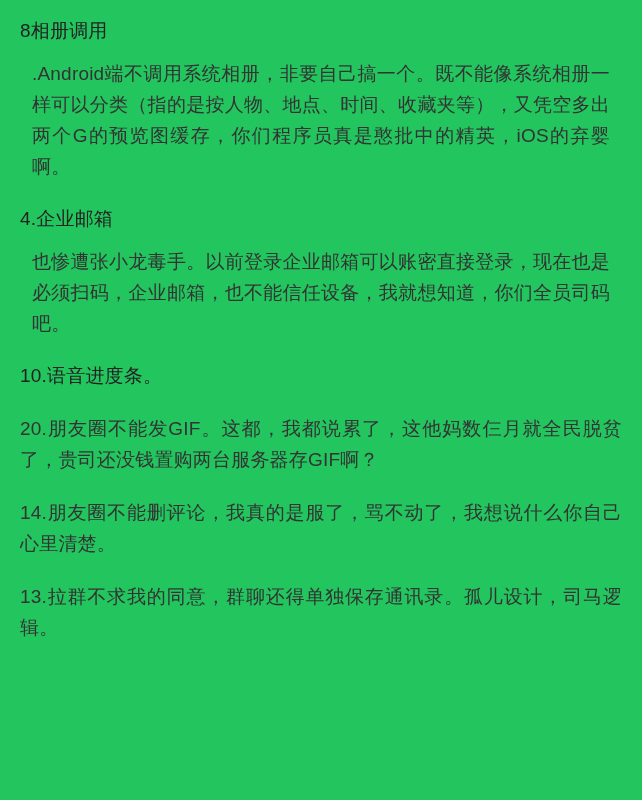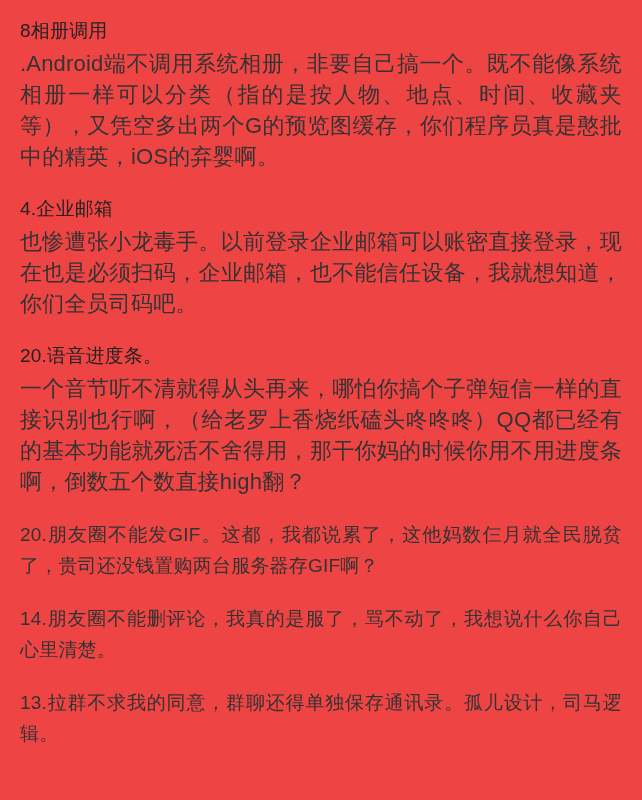--- a/index.html
+++ b/index.html
@@ -12,39 +12,39 @@
     height: 800px;
     overflow: hidden;
     font-family: "Liberation Sans", sans-serif;
     color: #2b2b2b;
   }
   .page {
     width: 642px;
     height: 800px;
     box-sizing: border-box;
     padding: 16px 20px 0 20px;
-    background: #ef4444;
+    background: #22c55e;
   }
   .section {
     margin: 0 0 22px 0;
   }
   .section:last-child {
     margin-bottom: 2px;
   }
   .heading {
     font-size: 19px;
     line-height: 30px;
     margin: 0 0 2px 0;
     color: #222222;
     letter-spacing: 0.2px;
   }
   .para {
-    font-size: 22px;
+    font-size: 19px;
     line-height: 31px;
-    margin: 0;
+    margin: 12px;
     color: #333333;
     text-align: justify;
     text-justify: inter-ideograph;
     letter-spacing: 0.2px;
   }
   .block-para {
     font-size: 19px;
     line-height: 31px;
     margin: 0;
     color: #333333;
@@ -62,22 +62,21 @@
     <div class="heading">8相册调用</div>
     <div class="para">.Android端不调用系统相册，非要自己搞一个。既不能像系统相册一样可以分类（指的是按人物、地点、时间、收藏夹等），又凭空多出两个G的预览图缓存，你们程序员真是憨批中的精英，iOS的弃婴啊。</div>
   </div>
 
   <div class="section">
     <div class="heading">4.企业邮箱</div>
     <div class="para">也惨遭张小龙毒手。以前登录企业邮箱可以账密直接登录，现在也是必须扫码，企业邮箱，也不能信任设备，我就想知道，你们全员司码吧。</div>
   </div>
 
   <div class="section">
-    <div class="heading">20.语音进度条。</div>
-    <div class="para">一个音节听不清就得从头再来，哪怕你搞个子弹短信一样的直接识别也行啊，（给老罗上香烧纸磕头咚咚咚）QQ都已经有的基本功能就死活不舍得用，那干你妈的时候你用不用进度条啊，倒数五个数直接high翻？</div>
+    <div class="heading">10.语音进度条。</div>
   </div>
 
   <div class="section">
     <div class="block-para">20.朋友圈不能发GIF。这都，我都说累了，这他妈数仨月就全民脱贫了，贵司还没钱置购两台服务器存GIF啊？</div>
   </div>
 
   <div class="section">
     <div class="block-para">14.朋友圈不能删评论，我真的是服了，骂不动了，我想说什么你自己心里清楚。</div>
   </div>
 

